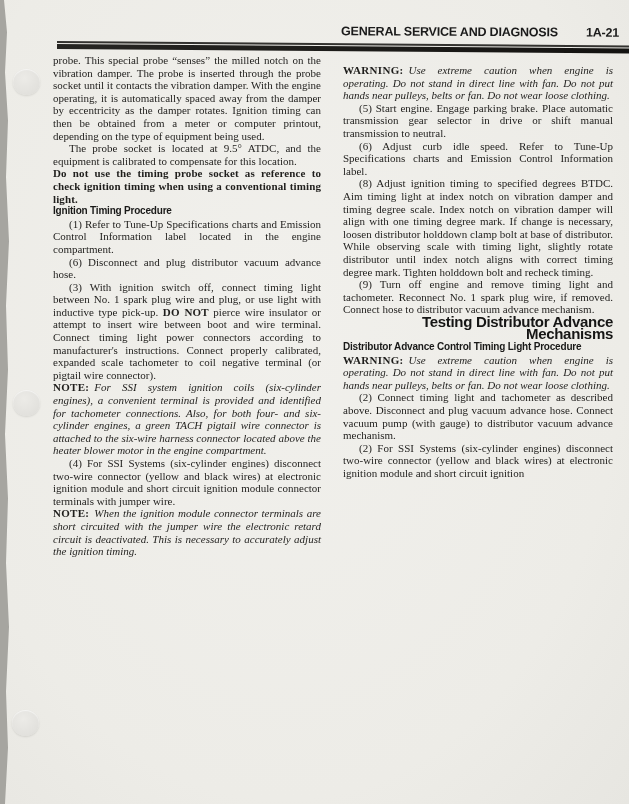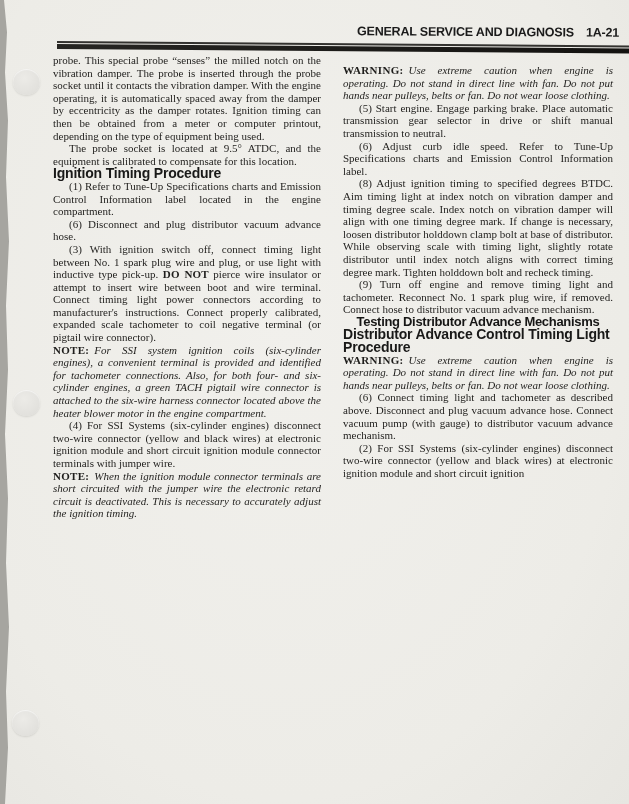--- a/index.html
+++ b/index.html
@@ -28,21 +28,21 @@
   .hole-2 { left: 13px; top: 390px; }
   .hole-3 { left: 12px; top: 710px; }
 
   .header {
     position: absolute; top: 25px; right: 10px;
     font-family: "Liberation Sans", sans-serif;
     font-weight: bold; font-size: 12.5px; letter-spacing: -0.2px;
     color: #1b1b1b; white-space: nowrap;
     transform: rotate(0.3deg);
   }
-  .header .pagenum { margin-left: 12px; }
+  .header .pagenum { margin-left: 28px; }
   .rule-thin {
     position: absolute; left: 57px; right: -4px; top: 41px; height: 1.5px;
     background: #33322f; transform: rotate(0.45deg); transform-origin: left center;
   }
   .rule-thick {
     position: absolute; left: 57px; right: -4px; top: 44px; height: 5px;
     background: linear-gradient(to right, #262522, #141311);
     transform: rotate(0.45deg); transform-origin: left center;
     border-radius: 0 2px 2px 0;
   }
@@ -57,27 +57,27 @@
 
   .col p, .col h3, .col h4 { margin: 0; padding: 0; }
   p.indent { text-indent: 16px; }
   p.bold-para { font-weight: bold; letter-spacing: 0.1px; }
   p.callout { font-style: italic; }
   p.callout .co-label {
     font-style: normal; font-weight: bold; margin-right: 5px; letter-spacing: 0.3px;
   }
   h3.sec-heading {
     font-family: "Liberation Sans", sans-serif;
-    font-weight: bold; font-size: 14px; letter-spacing: -0.2px;
+    font-weight: bold; font-size: 10px; letter-spacing: -0.2px;
     text-align: left; color: #191918;
   }
   h3.sec-heading-lg {
     font-family: "Liberation Sans", sans-serif;
-    font-weight: bold; font-size: 13px; letter-spacing: -0.3px;
-    text-align: center; color: #161615;
+    font-weight: bold; font-size: 15px; letter-spacing: -0.3px;
+    text-align: right; color: #161615;
   }
   b.inline-strong { letter-spacing: 0.2px; }
 
   
   .mt-2  { margin-top: 2px; }
   .mt-8  { margin-top: 8px; }
   .mt-10 { margin-top: 10px; }
   .mt-12 { margin-top: 12px; }
   .mt-16 { margin-top: 16px; }
   .mt-18 { margin-top: 18px; }
@@ -99,35 +99,36 @@
 
   <div class="header">
     <span>GENERAL SERVICE AND DIAGNOSIS</span><span class="pagenum">1A-21</span>
   </div>
   <div class="rule-thin"></div>
   <div class="rule-thick"></div>
 
   <div class="col col-left">
     <p>probe. This special probe “senses” the milled notch on the vibration damper. The probe is inserted through the probe socket until it contacts the vibration damper. With the engine operating, it is automatically spaced away from the damper by eccentricity as the damper rotates. Ignition timing can then be obtained from a meter or computer printout, depending on the type of equipment being used.</p>
     <p class="indent mt-2">The probe socket is located at 9.5° ATDC, and the equipment is calibrated to compensate for this location.</p>
+    <p class="bold-para mt-16">Do not use the timing probe socket as reference to check ignition timing when using a conventional timing light.</p>
     <h3 class="sec-heading mt-18">Ignition Timing Procedure</h3>
     <p class="indent mt-16">(1) Refer to Tune-Up Specifications charts and Emission Control Information label located in the engine compartment.</p>
     <p class="indent mt-10">(6) Disconnect and plug distributor vacuum advance hose.</p>
     <p class="indent mt-10"><span>(3) With ignition switch off, connect timing light between No. 1 spark plug wire and plug, or use light with inductive type pick-up. </span><b class="inline-strong">DO NOT</b><span> pierce wire insulator or attempt to insert wire between boot and wire terminal. Connect timing light power connectors according to manufacturer's instructions. Connect properly calibrated, expanded scale tachometer to coil negative terminal (or pigtail wire connector).</span></p>
     <p class="callout mt-30"><span class="co-label">NOTE:</span><span>For SSI system ignition coils (six-cylinder engines), a convenient terminal is provided and identified for tachometer connections. Also, for both four- and six-cylinder engines, a green TACH pigtail wire connector is attached to the six-wire harness connector located above the heater blower motor in the engine compartment.</span></p>
     <p class="indent mt-22">(4) For SSI Systems (six-cylinder engines) disconnect two-wire connector (yellow and black wires) at electronic ignition module and short circuit ignition module connector terminals with jumper wire.</p>
     <p class="callout mt-20"><span class="co-label">NOTE:</span><span>When the ignition module connector terminals are short circuited with the jumper wire the electronic retard circuit is deactivated. This is necessary to accurately adjust the ignition timing.</span></p>
   </div>
 
   <div class="col col-right">
     <p class="callout"><span class="co-label">WARNING:</span><span>Use extreme caution when engine is operating. Do not stand in direct line with fan. Do not put hands near pulleys, belts or fan. Do not wear loose clothing.</span></p>
     <p class="indent mt-35">(5) Start engine. Engage parking brake. Place automatic transmission gear selector in drive or shift manual transmission to neutral.</p>
     <p class="indent mt-12">(6) Adjust curb idle speed. Refer to Tune-Up Specifications charts and Emission Control Information label.</p>
     <p class="indent mt-10">(8) Adjust ignition timing to specified degrees BTDC. Aim timing light at index notch on vibration damper and timing degree scale. Index notch on vibration damper will align with one timing degree mark. If change is necessary, loosen distributor holddown clamp bolt at base of distributor. While observing scale with timing light, slightly rotate distributor until index notch aligns with correct timing degree mark. Tighten holddown bolt and recheck timing.</p>
     <p class="indent mt-8">(9) Turn off engine and remove timing light and tachometer. Reconnect No. 1 spark plug wire, if removed. Connect hose to distributor vacuum advance mechanism.</p>
     <h3 class="sec-heading-lg mt-24">Testing Distributor Advance Mechanisms</h3>
     <h3 class="sec-heading mt-18">Distributor Advance Control Timing Light Procedure</h3>
     <p class="callout mt-22"><span class="co-label">WARNING:</span><span>Use extreme caution when engine is operating. Do not stand in direct line with fan. Do not put hands near pulleys, belts or fan. Do not wear loose clothing.</span></p>
-    <p class="indent mt-16">(6) Connect timing light and tachometer as described above. Disconnect and plug vacuum advance hose. Connect vacuum pump (with gauge) to distributor vacuum advance mechanism.</p>
+    <p class="indent mt-16">(2) Connect timing light and tachometer as described above. Disconnect and plug vacuum advance hose. Connect vacuum pump (with gauge) to distributor vacuum advance mechanism.</p>
     <p class="indent mt-8">(2) For SSI Systems (six-cylinder engines) disconnect two-wire connector (yellow and black wires) at electronic ignition module and short circuit ignition</p>
   </div>
 
 </div>
 
 </body></html>

